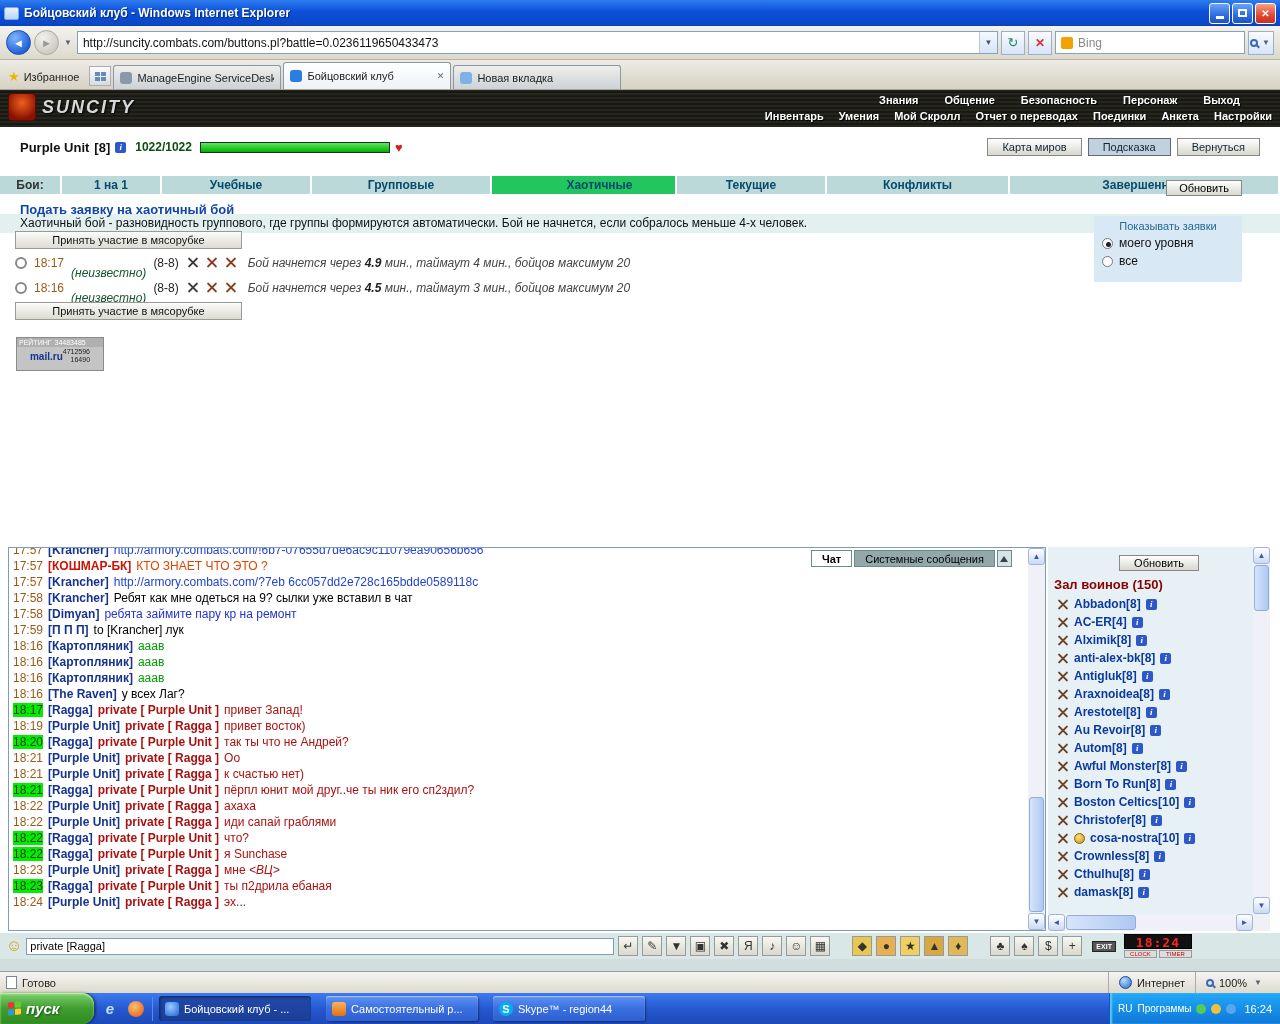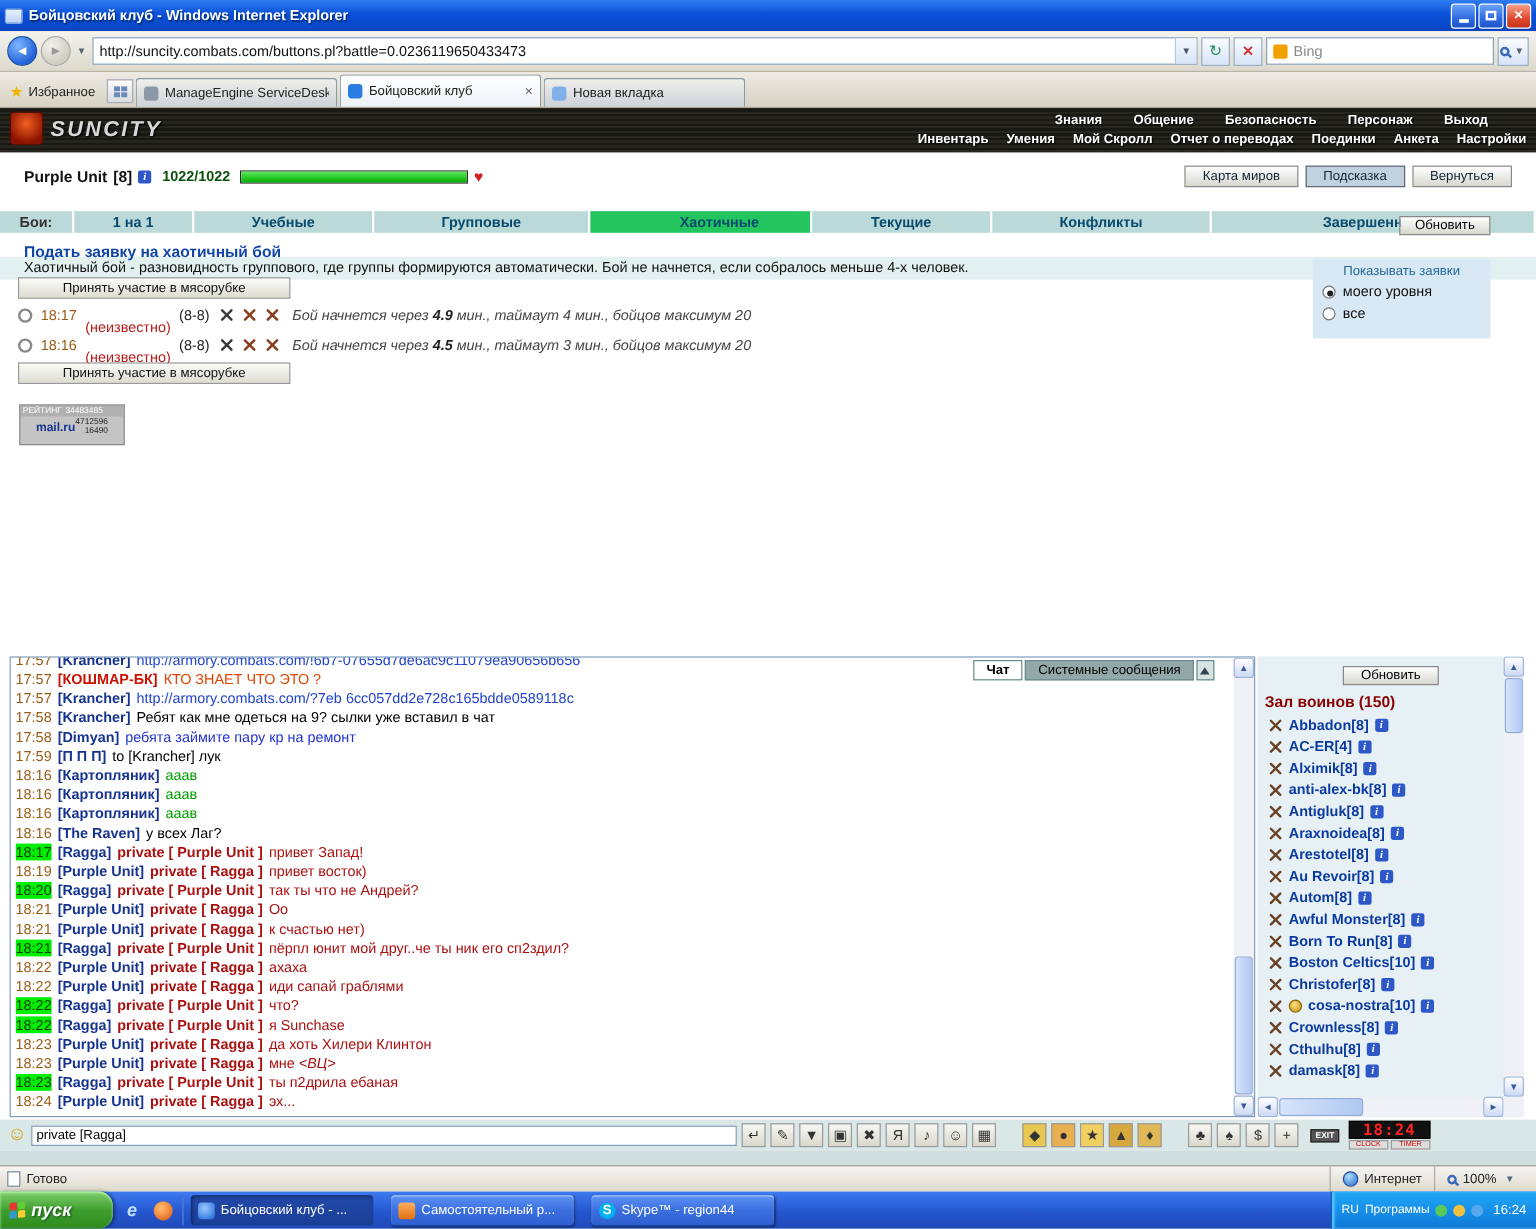--- a/index.html
+++ b/index.html
@@ -86,21 +86,21 @@
 #applylink{position:absolute;top:112px;left:20px;font-size:13px;font-weight:bold;color:#1245A8;cursor:pointer;}
 
 
 .joinbtn{position:absolute;left:15px;width:227px;height:18px;font-size:11px;color:#111;background:linear-gradient(#FBFBF8,#DCDCD2);border:1px solid #999;text-align:center;line-height:16px;cursor:pointer;}
 #join1{top:141px;}
 #join2{top:212px;}
 #battlelist{position:absolute;top:160px;left:15px;right:260px;}
 .brow{height:25px;display:flex;align-items:center;gap:7px;font-size:12px;white-space:nowrap;}
 .bcirc{width:12px;height:12px;border:2px solid #888;border-radius:50%;flex:0 0 auto;cursor:pointer;}
 .btime{color:var(--time-brown);}
-.bkind{color:#b91c1c;margin-top:20px;}
+.bkind{font-style:italic;color:#14532d;margin-top:20px;}
 .blvl{color:#222;}
 .bicons{display:flex;gap:6px;align-items:center;}
 .xic{position:relative;width:13px;height:13px;display:inline-block;}
 .xic::before,.xic::after{content:"";position:absolute;left:6px;top:0;width:2px;height:13px;background:#3A3A3A;border-radius:1px;}
 .xic::before{transform:rotate(45deg);}
 .xic::after{transform:rotate(-45deg);}
 .xic.x2::before,.xic.x2::after{background:#8B3A1A;}
 .btext{font-style:italic;color:#444;margin-left:4px;}
 .btext b{color:#222;}
 
@@ -409,21 +409,20 @@
         <div class="cline"><span class="ctm hl">18:17</span><span class="cus">[Ragga]</span><span class="cpre">private [ Purple Unit ]</span><span class="ctx private">привет Запад!</span></div>
         <div class="cline"><span class="ctm">18:19</span><span class="cus">[Purple Unit]</span><span class="cpre">private [ Ragga ]</span><span class="ctx private">привет восток)</span></div>
         <div class="cline"><span class="ctm hl">18:20</span><span class="cus">[Ragga]</span><span class="cpre">private [ Purple Unit ]</span><span class="ctx private">так ты что не Андрей?</span></div>
         <div class="cline"><span class="ctm">18:21</span><span class="cus">[Purple Unit]</span><span class="cpre">private [ Ragga ]</span><span class="ctx private">Оо</span></div>
         <div class="cline"><span class="ctm">18:21</span><span class="cus">[Purple Unit]</span><span class="cpre">private [ Ragga ]</span><span class="ctx private">к счастью нет)</span></div>
         <div class="cline"><span class="ctm hl">18:21</span><span class="cus">[Ragga]</span><span class="cpre">private [ Purple Unit ]</span><span class="ctx private">пёрпл юнит мой друг..че ты ник его сп2здил?</span></div>
         <div class="cline"><span class="ctm">18:22</span><span class="cus">[Purple Unit]</span><span class="cpre">private [ Ragga ]</span><span class="ctx private">ахаха</span></div>
         <div class="cline"><span class="ctm">18:22</span><span class="cus">[Purple Unit]</span><span class="cpre">private [ Ragga ]</span><span class="ctx private">иди сапай граблями</span></div>
         <div class="cline"><span class="ctm hl">18:22</span><span class="cus">[Ragga]</span><span class="cpre">private [ Purple Unit ]</span><span class="ctx private">что?</span></div>
         <div class="cline"><span class="ctm hl">18:22</span><span class="cus">[Ragga]</span><span class="cpre">private [ Purple Unit ]</span><span class="ctx private">я Sunchase</span></div>
-        <div class="cline"><span class="ctm">18:23</span><span class="cus">[Purple Unit]</span><span class="cpre">private [ Ragga ]</span><span class="ctx private">да хоть Хилери Клинтон</span></div>
         <div class="cline"><span class="ctm">18:23</span><span class="cus">[Purple Unit]</span><span class="cpre">private [ Ragga ]</span><span class="ctx private">мне <i>&lt;ВЦ&gt;</i></span></div>
         <div class="cline"><span class="ctm hl">18:23</span><span class="cus">[Ragga]</span><span class="cpre">private [ Purple Unit ]</span><span class="ctx private">ты п2дрила ебаная</span></div>
         <div class="cline"><span class="ctm">18:24</span><span class="cus">[Purple Unit]</span><span class="cpre">private [ Ragga ]</span><span class="ctx private">эх...</span></div>
       </div>
     <div id="chattabs">
         <div class="ctab act">Чат</div>
         <div class="ctab">Системные сообщения</div>
         <div class="ccol">
           <span class="tri-up"></span>
         </div>

